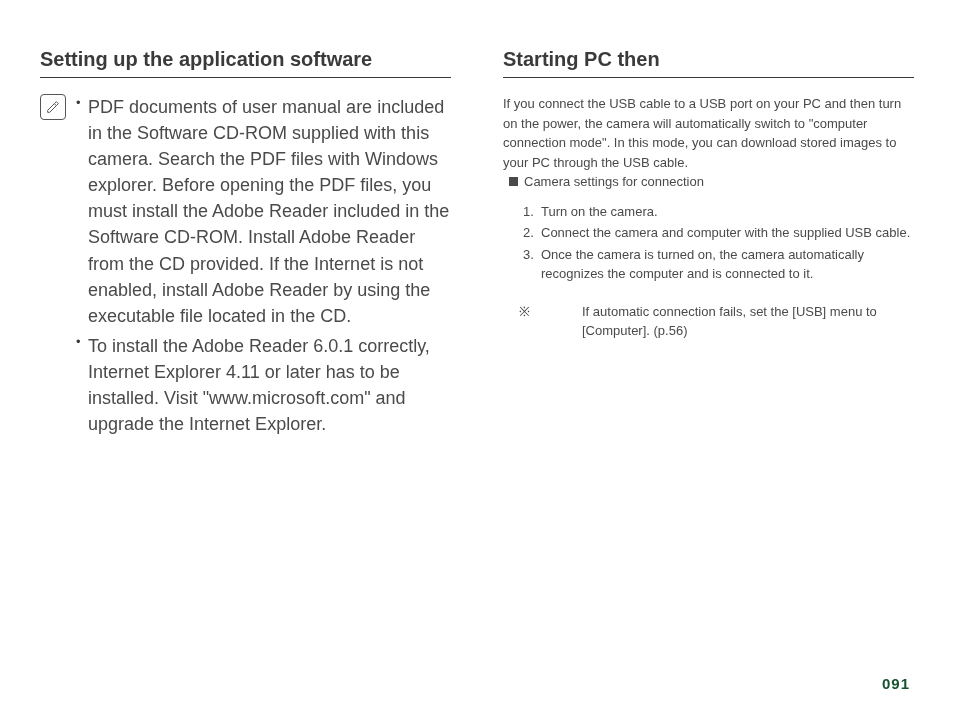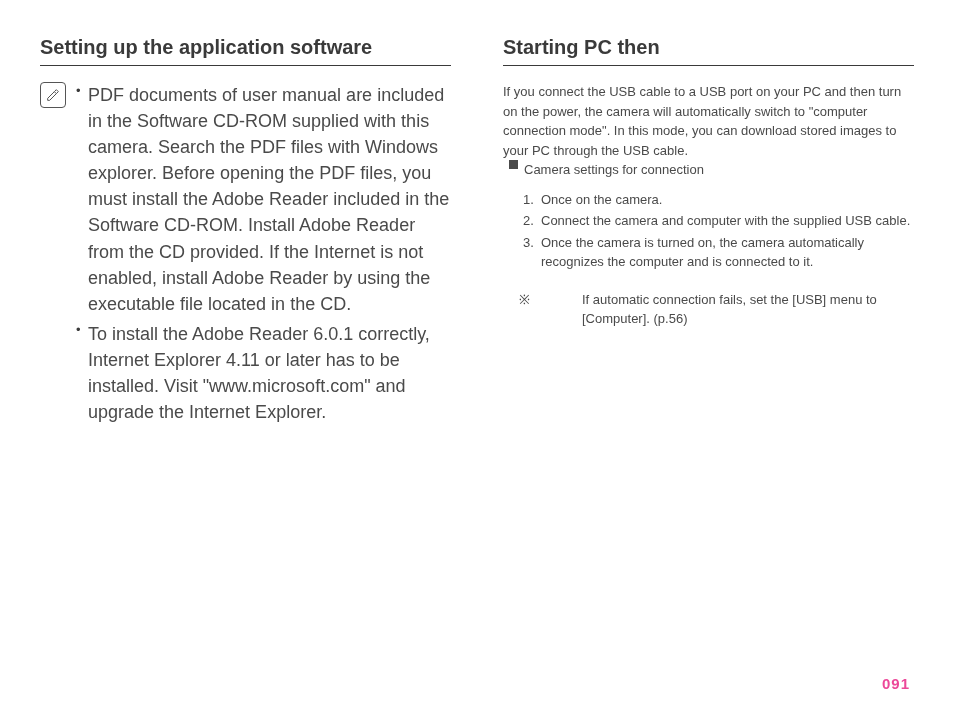--- a/index.html
+++ b/index.html
@@ -1,38 +1,38 @@
 <!DOCTYPE html>
 <html><head>
 <meta charset="utf-8">
 <style>
   * { box-sizing: border-box; margin: 0; padding: 0; }
   html, body { width: 954px; height: 720px; font-family: Arial, Helvetica, sans-serif; color: #4a4a4a; background: #fff; }
-  .page { display: flex; padding: 36px 40px 24px 40px; gap: 52px; height: 100%; position: relative; }
+  .page { display: flex; padding: 48px 40px 24px 40px; gap: 52px; height: 100%; position: relative; }
   .col { flex: 1; }
   .heading { font-size: 20px; font-weight: bold; color: #3a3a3a; padding-bottom: 6px; border-bottom: 1.5px solid #3a3a3a; margin-bottom: 16px; }
   .note-block { display: flex; align-items: flex-start; gap: 10px; }
   .note-icon-wrap { flex: 0 0 26px; }
   .note-icon { width: 26px; height: 26px; border: 1.5px solid #555; border-radius: 4px; display: flex; align-items: center; justify-content: center; }
   .note-icon svg { width: 16px; height: 16px; stroke: #555; fill: none; stroke-width: 1.5; }
   ul.bullets { list-style: none; font-size: 18px; line-height: 1.45; color: #4a4a4a; }
   ul.bullets li { position: relative; padding-left: 12px; margin-bottom: 4px; }
   ul.bullets li::before { content: "•"; position: absolute; left: 0; top: 0; color: #3a3a3a; font-size: 13px; }
   .intro { font-size: 13px; line-height: 1.5; }
   .sub-block { font-size: 13px; line-height: 1.5; padding-left: 6px; }
-  .sub-heading { display: flex; gap: 6px; margin-bottom: 10px; }
+  .sub-heading { display: flex; align-items: center; gap: 6px; margin-bottom: 10px; }
   .square-marker { width: 9px; height: 9px; background: #4a4a4a; display: inline-block; flex-shrink: 0; }
   ol.steps { list-style: none; padding-left: 14px; margin-bottom: 18px; }
   ol.steps li { margin-bottom: 2px; display: flex; }
   ol.steps li .num { flex: 0 0 18px; }
   ol.steps li .txt { flex: 1; }
   .note-line { display: flex; padding-left: 10px; }
   .note-line .sym { flex: 0 0 18px; }
   .note-line .txt { flex: 1; margin-left: 45px; }
-  .page-num { position: absolute; bottom: 28px; right: 44px; font-size: 15px; font-weight: bold; color: #ec4899; letter-spacing: 1px; }
+  .page-num { position: absolute; bottom: 28px; right: 44px; font-size: 15px; font-weight: bold; color: #14532d; letter-spacing: 1px; }
 </style>
 </head>
 <body>
 
 <div class="page">
 
   <div class="col">
     <h2 class="heading">Setting up the application software</h2>
     <div class="note-block">
       <div class="note-icon-wrap">
@@ -55,21 +55,21 @@
     <p class="intro">If you connect the USB cable to a USB port on your PC and then turn on the power, the camera will automatically switch to "computer connection mode". In this mode, you can download stored images to your PC through the USB cable.</p>
 
     <div class="sub-block">
       <div class="sub-heading">
         <span class="square-marker"></span>
         <span>Camera settings for connection</span>
       </div>
       <ol class="steps">
         <li>
             <span class="num">1.</span>
-            <span class="txt">Once on the camera.</span>
+            <span class="txt">Turn on the camera.</span>
           </li>
         <li>
             <span class="num">2.</span>
             <span class="txt">Connect the camera and computer with the supplied USB cable.</span>
           </li>
         <li>
             <span class="num">3.</span>
             <span class="txt">Once the camera is turned on, the camera automatically recognizes the computer and is connected to it.</span>
           </li>
       </ol>

